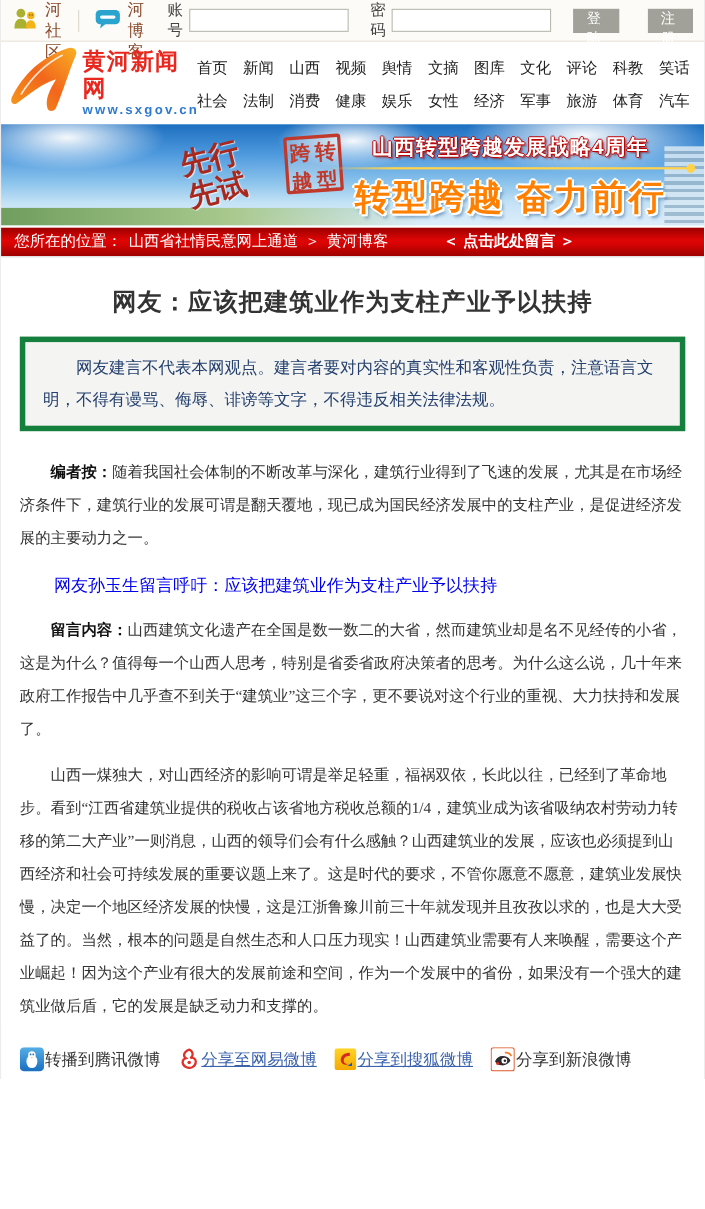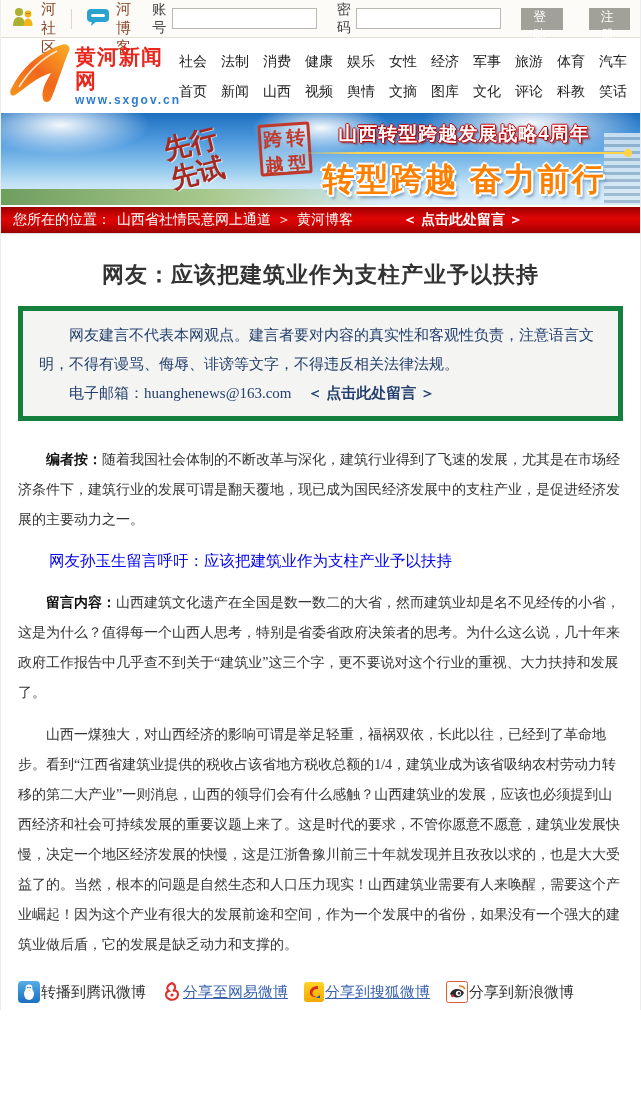--- a/index.html
+++ b/index.html
@@ -135,24 +135,24 @@
           <path d="M50 8 C34 16 22 28 12 44" stroke="#fff" stroke-width="1.6" fill="none" opacity="0.8"></path>
         </svg>
       </span>
       <span class="logo-text">
         <div class="logo-name">黄河新闻网</div>
         <div class="logo-url">www.sxgov.cn</div>
       </span>
     </div>
     <div class="nav">
       <div class="nav-row">
-        <span>社会</span><span>法制</span><span>消费</span><span>健康</span><span>娱乐</span><span>女性</span><span>经济</span><span>军事</span><span>旅游</span><span>体育</span><span>汽车</span>
+        <span>首页</span><span>新闻</span><span>山西</span><span>视频</span><span>舆情</span><span>文摘</span><span>图库</span><span>文化</span><span>评论</span><span>科教</span><span>笑话</span>
       </div>
       <div class="nav-row">
-        <span>首页</span><span>新闻</span><span>山西</span><span>视频</span><span>舆情</span><span>文摘</span><span>图库</span><span>文化</span><span>评论</span><span>科教</span><span>笑话</span>
+        <span>社会</span><span>法制</span><span>消费</span><span>健康</span><span>娱乐</span><span>女性</span><span>经济</span><span>军事</span><span>旅游</span><span>体育</span><span>汽车</span>
       </div>
     </div>
   </div>
 
   <div class="banner">
     <div class="cloud c1"></div>
     <div class="cloud c2"></div>
     <div class="cloud c3"></div>
     <div class="banner-ground"></div>
     <div class="banner-building"></div>
@@ -176,21 +176,20 @@
     <span>＞</span>
     <span class="crumb">黄河博客</span>
     <span class="redbar-cta">＜ 点击此处留言 ＞</span>
   </div>
 
   <div class="content">
     <h1 class="art-title">网友：应该把建筑业作为支柱产业予以扶持</h1>
 
     <div class="disc-box">
       <p>网友建言不代表本网观点。建言者要对内容的真实性和客观性负责，注意语言文明，不得有谩骂、侮辱、诽谤等文字，不得违反相关法律法规。</p>
-      <p><span>电子邮箱：</span><span>huanghenews@163.com</span><span class="disc-cta">＜ 点击此处留言 ＞</span></p>
     </div>
 
     <p class="art-p first"><span class="p-label">编者按：</span><span>随着我国社会体制的不断改革与深化，建筑行业得到了飞速的发展，尤其是在市场经济条件下，建筑行业的发展可谓是翻天覆地，现已成为国民经济发展中的支柱产业，是促进经济发展的主要动力之一。</span></p>
 
     <p class="appeal">网友孙玉生留言呼吁：应该把建筑业作为支柱产业予以扶持</p>
 
     <p class="art-p"><span class="p-label">留言内容：</span><span>山西建筑文化遗产在全国是数一数二的大省，然而建筑业却是名不见经传的小省，这是为什么？值得每一个山西人思考，特别是省委省政府决策者的思考。为什么这么说，几十年来政府工作报告中几乎查不到关于“建筑业”这三个字，更不要说对这个行业的重视、大力扶持和发展了。</span></p>
 
     <p class="art-p">山西一煤独大，对山西经济的影响可谓是举足轻重，福祸双依，长此以往，已经到了革命地步。看到“江西省建筑业提供的税收占该省地方税收总额的1/4，建筑业成为该省吸纳农村劳动力转移的第二大产业”一则消息，山西的领导们会有什么感触？山西建筑业的发展，应该也必须提到山西经济和社会可持续发展的重要议题上来了。这是时代的要求，不管你愿意不愿意，建筑业发展快慢，决定一个地区经济发展的快慢，这是江浙鲁豫川前三十年就发现并且孜孜以求的，也是大大受益了的。当然，根本的问题是自然生态和人口压力现实！山西建筑业需要有人来唤醒，需要这个产业崛起！因为这个产业有很大的发展前途和空间，作为一个发展中的省份，如果没有一个强大的建筑业做后盾，它的发展是缺乏动力和支撑的。</p>
 

